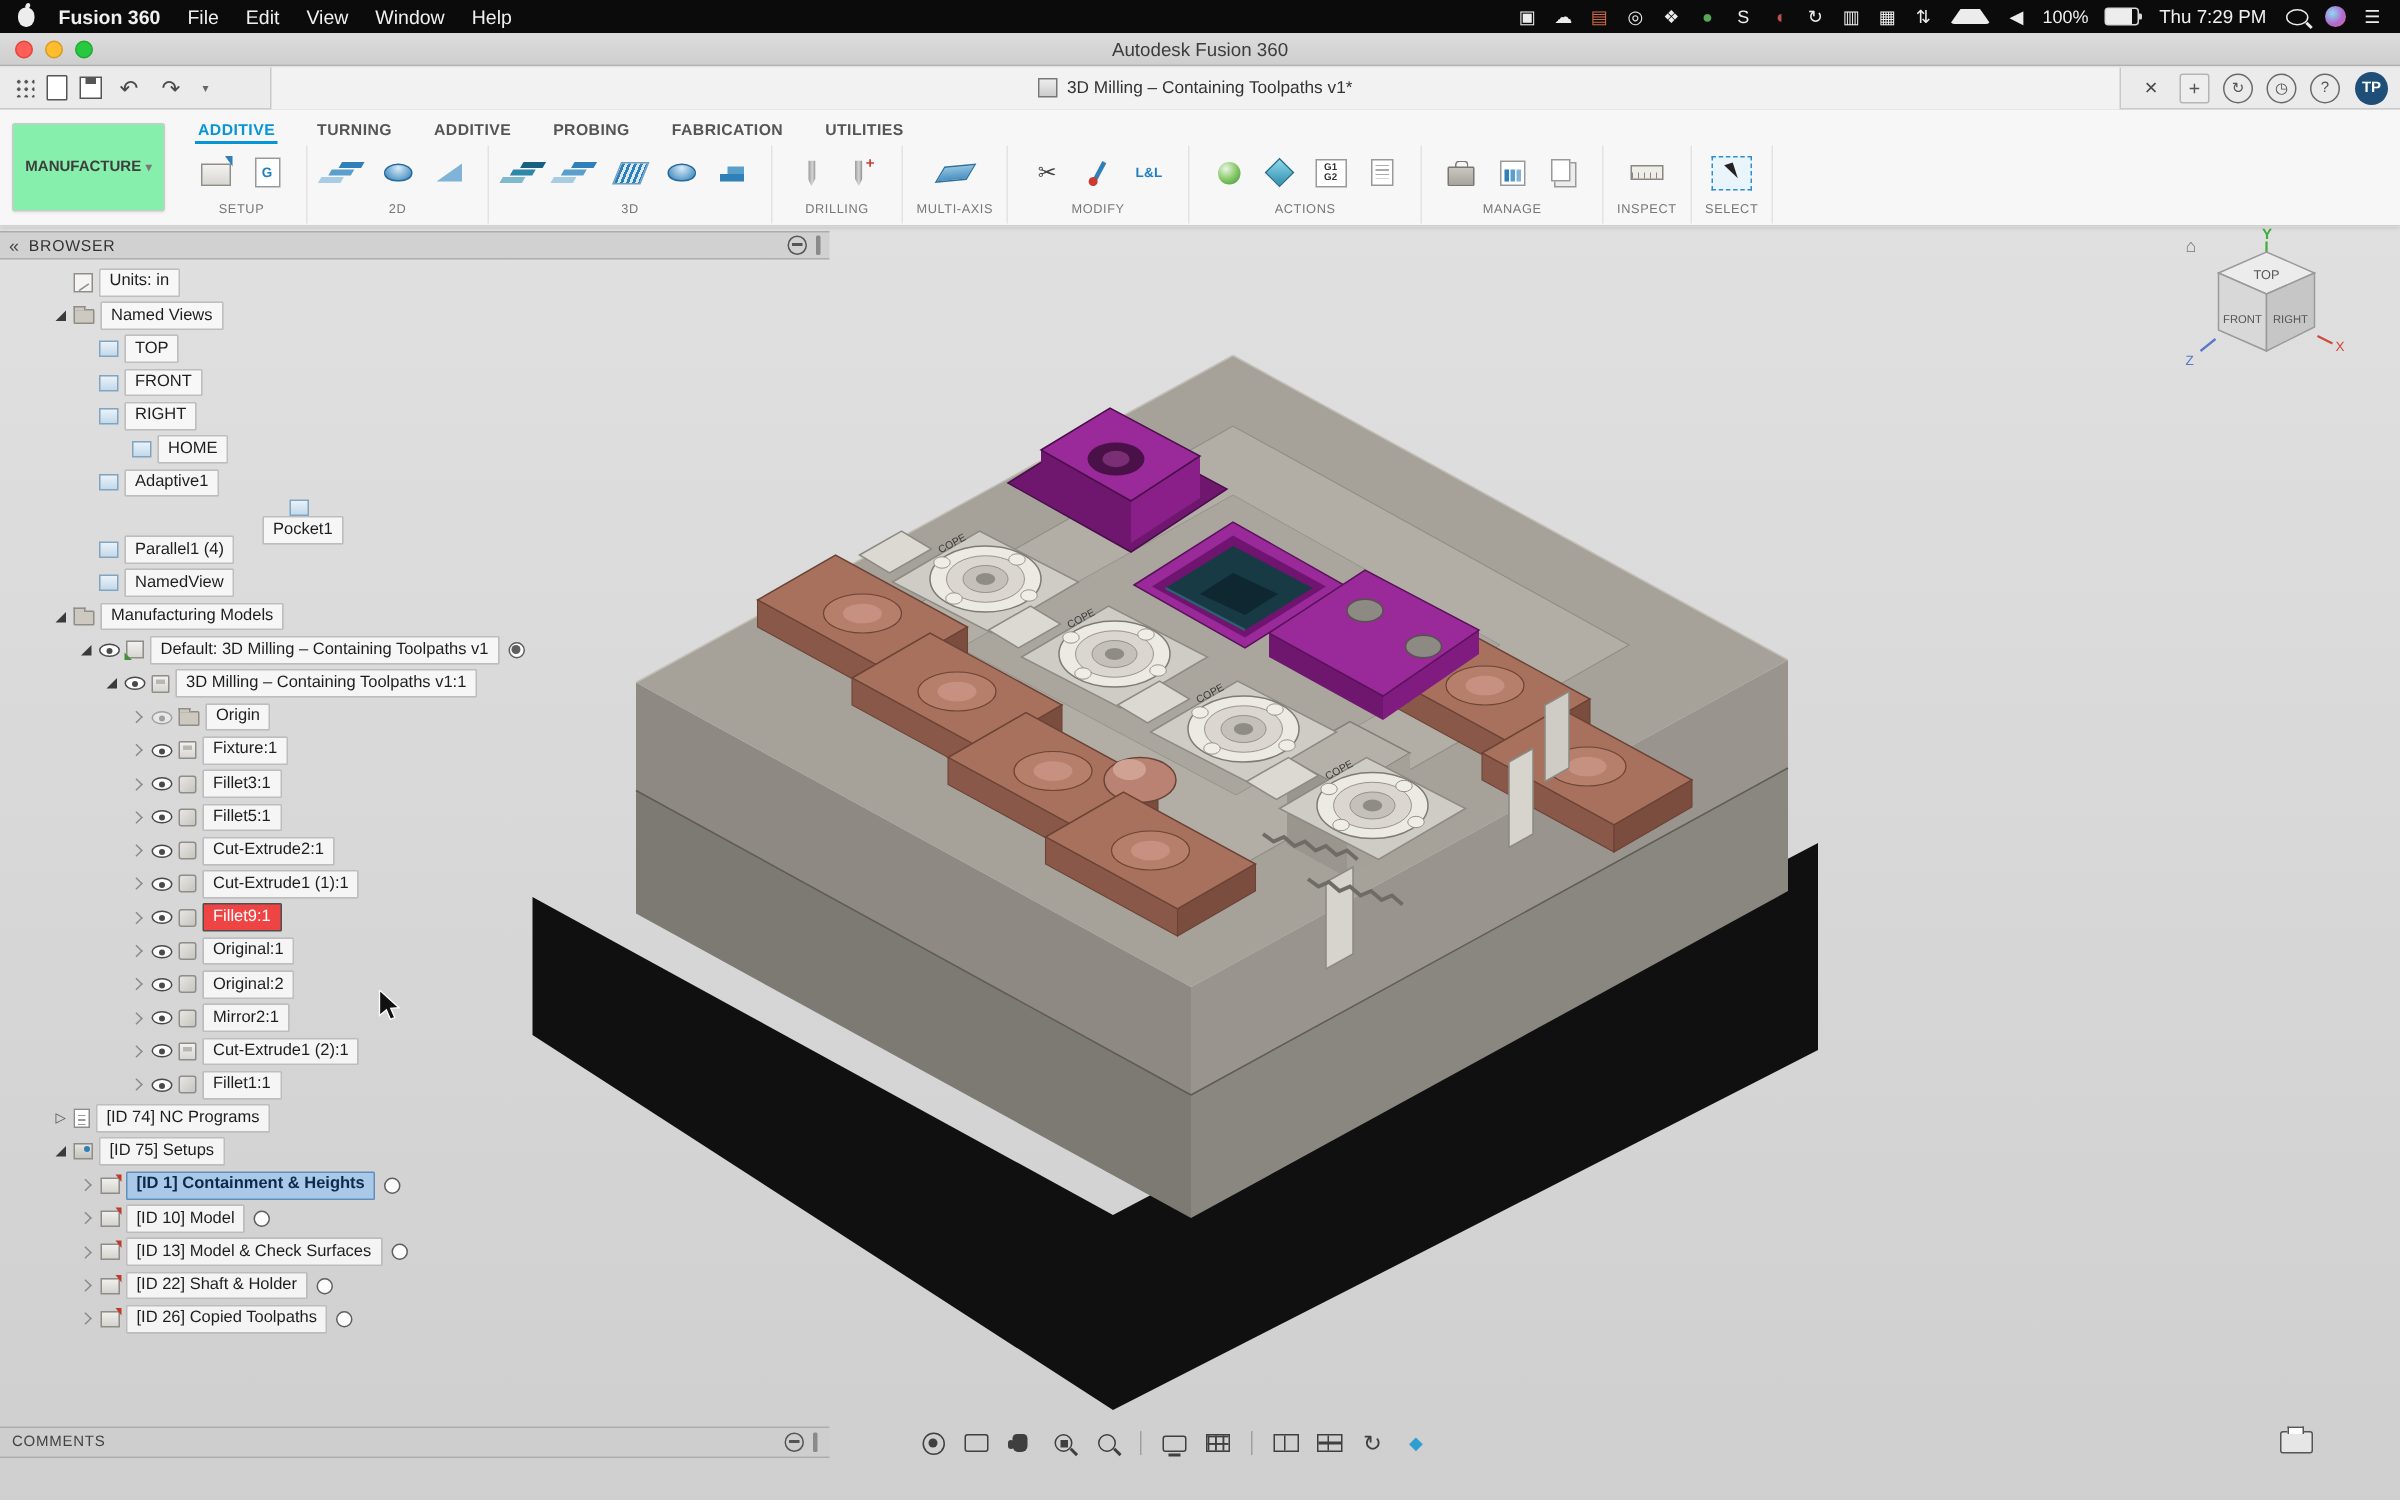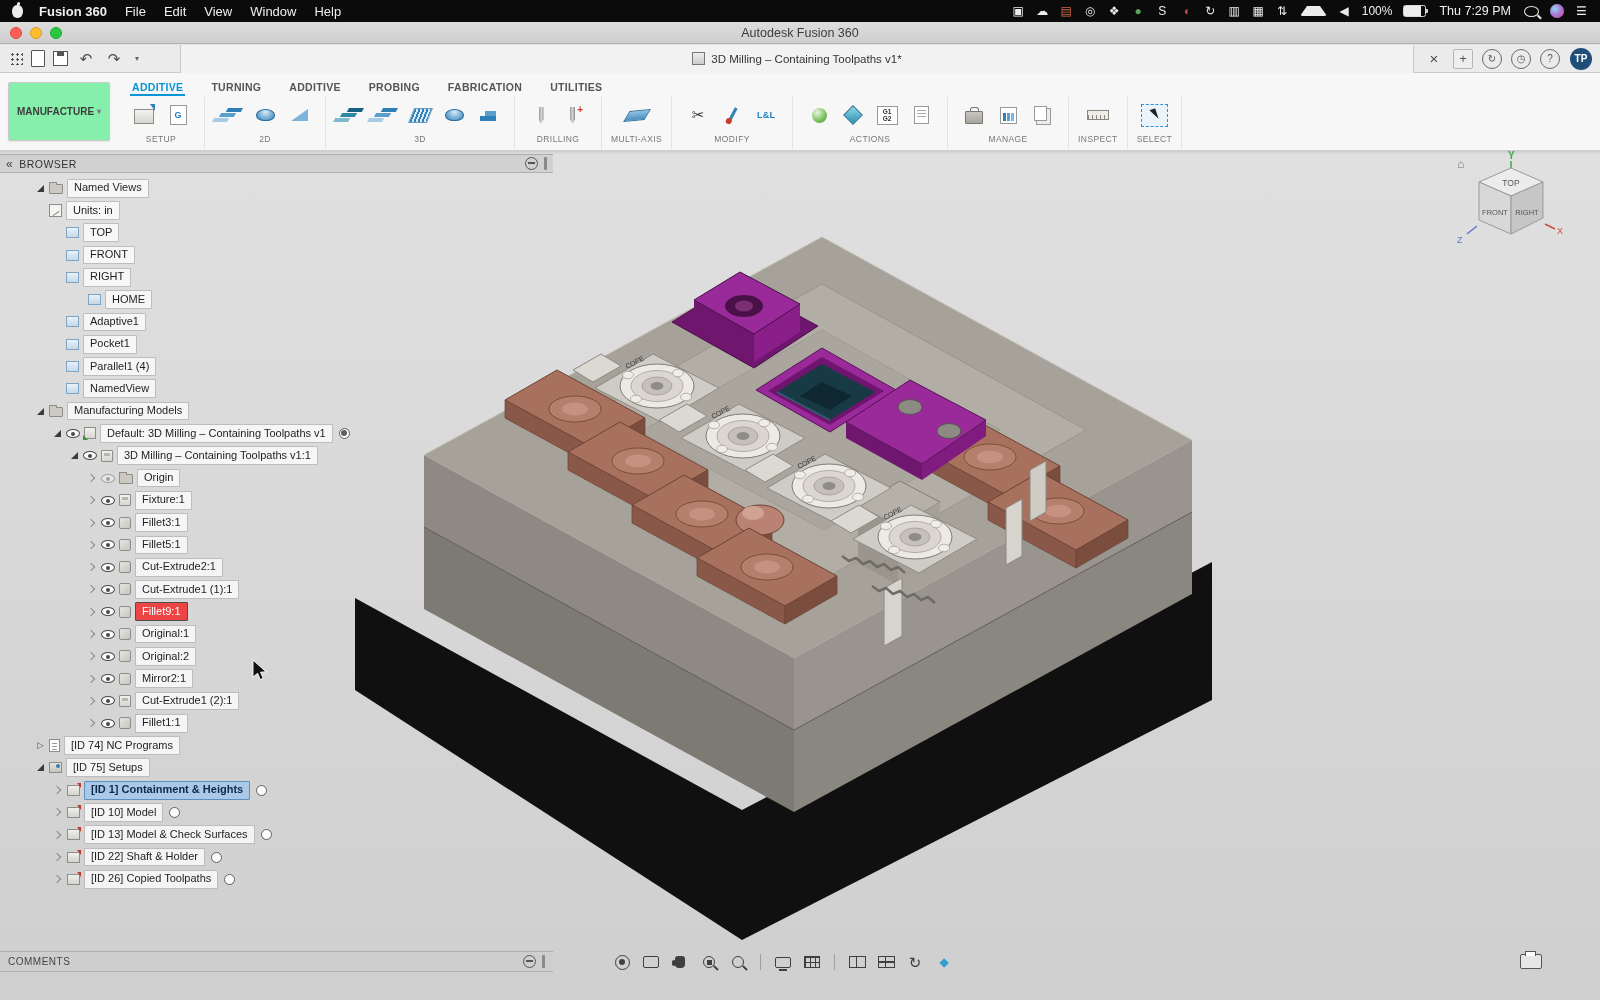--- a/index.html
+++ b/index.html
@@ -531,29 +531,29 @@
 <div id="browser-header">
   <span class="chev2">«</span>
   <span>BROWSER</span>
   <span class="hdr-right">
     <span class="opt-circle"></span>
     <span class="panel-handle"></span>
   </span>
 </div>
 <div id="browser-tree">
     <div class="trow" style="padding-left: 37px;">
+      <span class="exp-none"></span>
+      <span class="ti ti-units"></span>
+      <span class="tlabel">Units: in</span>
+    </div>
+    <div class="trow" style="padding-left: 37px;">
       <span class="exp-exp"></span>
       <span class="ti ti-folder"></span>
       <span class="tlabel">Named Views</span>
     </div>
-    <div class="trow" style="padding-left: 37px;">
-      <span class="exp-none"></span>
-      <span class="ti ti-units"></span>
-      <span class="tlabel">Units: in</span>
-    </div>
     <div class="trow" style="padding-left: 54px;">
       <span class="exp-none"></span>
       <span class="ti ti-view"></span>
       <span class="tlabel">TOP</span>
     </div>
     <div class="trow" style="padding-left: 54px;">
       <span class="exp-none"></span>
       <span class="ti ti-view"></span>
       <span class="tlabel">FRONT</span>
     </div>
@@ -565,21 +565,21 @@
     <div class="trow" style="padding-left: 48px; margin-left: 28px;">
       <span class="exp-none"></span>
       <span class="ti ti-view"></span>
       <span class="tlabel">HOME</span>
     </div>
     <div class="trow" style="padding-left: 54px;">
       <span class="exp-none"></span>
       <span class="ti ti-view"></span>
       <span class="tlabel">Adaptive1</span>
     </div>
-    <div class="trow" style="padding-left: 54px;">
+    <div class="trow" style="padding-left: 54px; flex-direction: column;">
       <span class="exp-none"></span>
       <span class="ti ti-view"></span>
       <span class="tlabel">Pocket1</span>
     </div>
     <div class="trow" style="padding-left: 54px;">
       <span class="exp-none"></span>
       <span class="ti ti-view"></span>
       <span class="tlabel">Parallel1 (4)</span>
     </div>
     <div class="trow" style="padding-left: 54px;">

